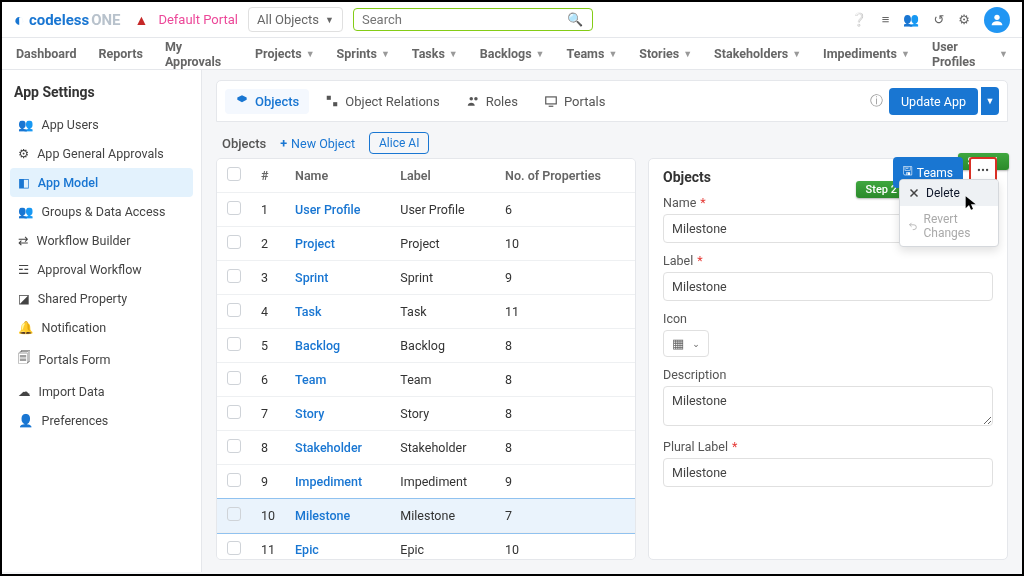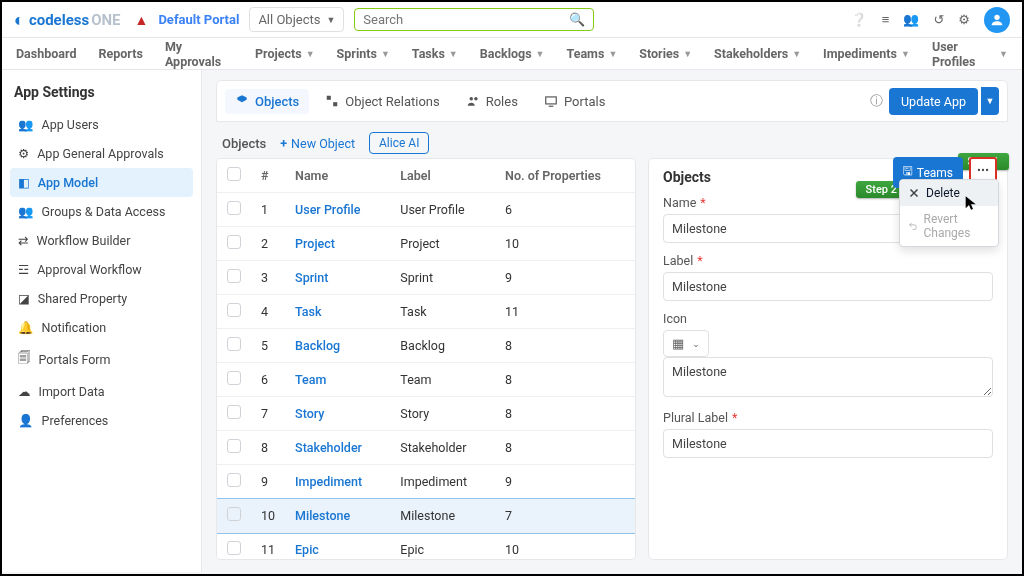--- a/index.html
+++ b/index.html
@@ -2,21 +2,21 @@
 <html><head>
 <meta charset="utf-8">
 <style>
 * { margin:0; padding:0; box-sizing:border-box; font-family:-apple-system,BlinkMacSystemFont,"Segoe UI",Roboto,sans-serif; }
 body { width:1024px; height:576px; background:#f5f6f8; border:2px solid #000; overflow:hidden; font-size:13px; color:#333; }
 .topbar { height:36px; background:#fff; display:flex; align-items:center; padding:0 12px; border-bottom:1px solid #e5e7eb; gap:10px; }
 .logo { display:flex; align-items:center; gap:2px; font-weight:700; font-size:15px; }
 .logo .code { color:#1976d2; } .logo .one { color:#b8c2cc; }
 .logo-badge { color:#1976d2; font-size:18px; margin-right:2px;}
 .portal-icon { color:#c62828; font-size:14px; margin-left:4px;}
-.portal-label { font-weight:700; color:#3b82f6; }
+.portal-label { font-weight:400; color:#ec4899; }
 .obj-select { border:1px solid #e0e0e0; border-radius:4px; padding:4px 8px; color:#666; display:flex; align-items:center; gap:6px; }
 .search-wrap { flex:0 0 240px; display:flex; align-items:center; background:#fff; border:1px solid #84cc16; border-radius:4px; padding:3px 8px; }
 .search-wrap input { border:none; outline:none; flex:1; font-size:13px; }
 .search-wrap .sicn { color:#aaa; }
 .spacer { flex:1; }
 .top-icons { display:flex; align-items:center; gap:14px; color:#666; }
 .top-icons svg { width:16px; height:16px; }
 .avatar { width:26px; height:26px; border-radius:50%; background:#2196f3; color:#fff; display:flex; align-items:center; justify-content:center; }
 .navbar { height:32px; background:#fff; display:flex; align-items:center; gap:22px; padding:0 14px; border-bottom:1px solid #e5e7eb; color:#666; font-size:12.5px; overflow:hidden; }
 .nav-item { display:flex; align-items:center; gap:4px; cursor:pointer;font-weight:bold; }
@@ -393,20 +393,23 @@
             <span>Label</span>
             <span class="req">*</span>
           </div>
         <input class="fld-inp" value="Milestone" style="">
 
         <div class="fld-lbl">
             <span>Icon</span>
           </div>
         <span class="icon-dd">▦ <span style="font-size:9px;">⌄</span></span>
 
+        <div class="fld-lbl">
+            <span>Description</span>
+          </div>
         <textarea class="fld-ta" style="">Milestone</textarea>
 
         <div class="fld-lbl">
             <span>Plural Label</span>
             <span class="req">*</span>
           </div>
         <input class="fld-inp" value="Milestone" style="">
       </div>
     </div>
   </div>

